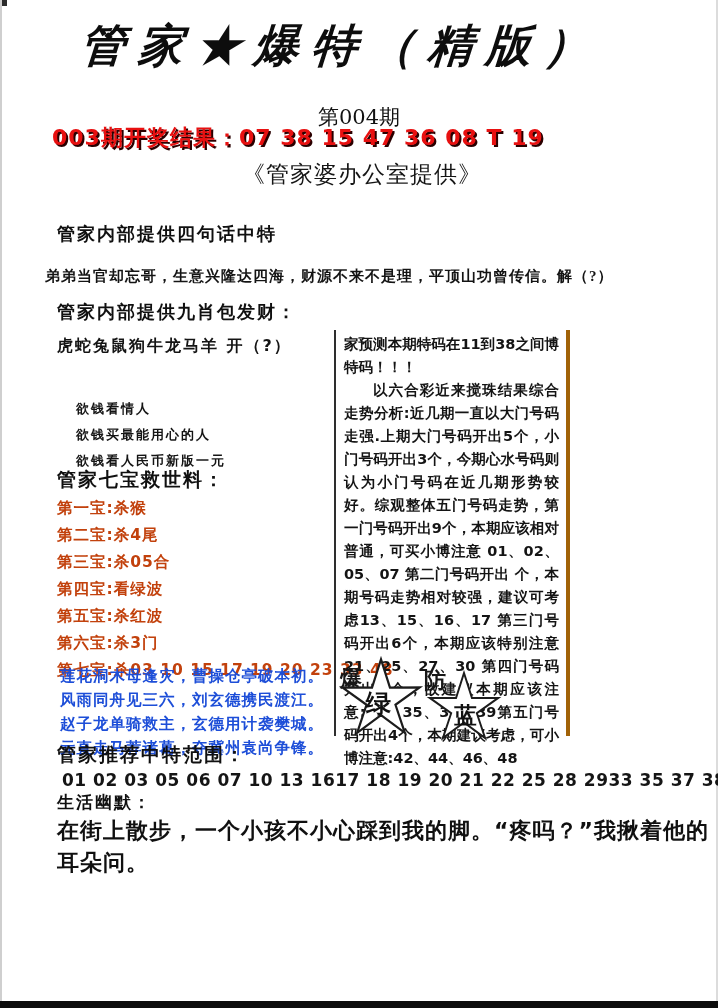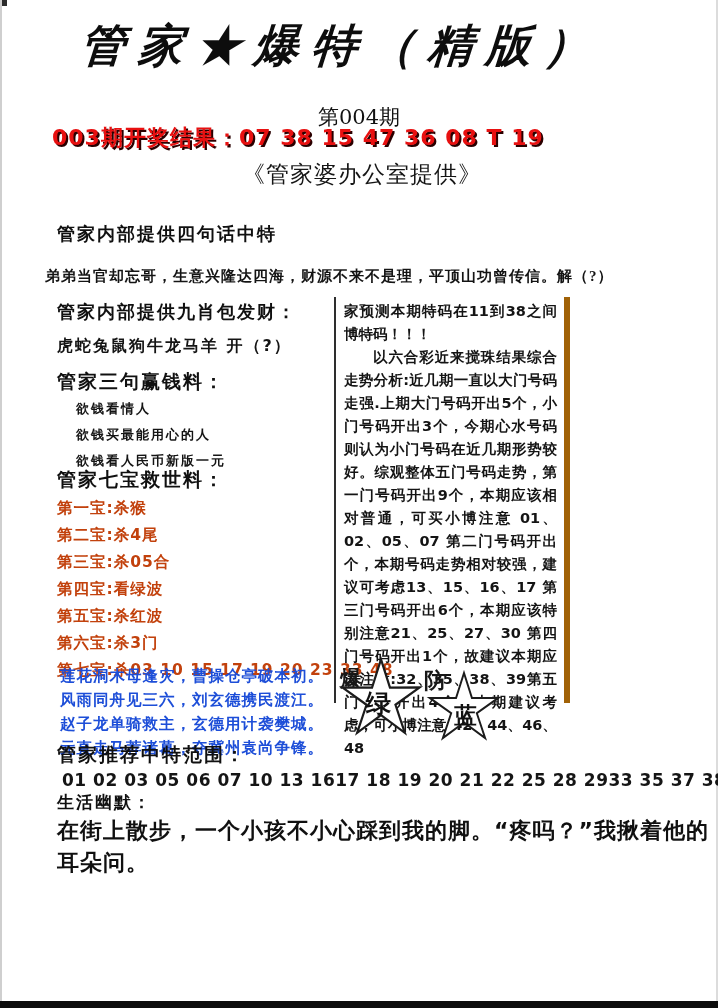--- a/index.html
+++ b/index.html
@@ -61,22 +61,22 @@
   .zodiac-line {
     position:absolute; left:57px; top:336px;
     font-size:16px; font-weight:600; letter-spacing:2px; color:#141414;
   }
 
   .money-list { position:absolute; left:76px; top:396px; font-size:13px; font-weight:600; letter-spacing:2px; line-height:26px; color:#141414; }
   .treasure-list { position:absolute; left:57px; top:495px; font-size:15.5px; font-weight:600; letter-spacing:1px; line-height:27px; color:#c2410c; }
   .poem-list { position:absolute; left:60px; top:664px; font-size:15.5px; font-weight:600; letter-spacing:1px; line-height:24px; color:#1d4ed8; }
 
   .forecast-box {
-    position:absolute; left:334px; top:297px; width:236px; height:406px;
-    border-left:2px solid #2e2e2e; border-right:6px solid #a16207;
+    position:absolute; left:334px; top:330px; width:236px; height:406px;
+    border-left:2px solid #2e2e2e; border-right:4px solid #a16207;
     padding:3px 7px 0 8px;
   }
   .forecast-box p {
     font-size:14.5px; line-height:23px; font-weight:600; color:#141414;
     text-align:justify;
   }
   .forecast-box p.indent { text-indent:2em; }
 
   .star-group { position:absolute; left:334px; top:652px; width:240px; height:100px; }
   .star-label { position:absolute; font-size:22px; font-weight:bold; color:#181818; }
@@ -113,21 +113,20 @@
   <div class="issue">第004期</div>
   <div class="last-result">003期开奖结果：07 38 15 47 36 08 T 19</div>
   <div class="provider">《管家婆办公室提供》</div>
 
   <div class="h-bold h1">管家内部提供四句话中特</div>
   <div class="sentence-line">弟弟当官却忘哥，生意兴隆达四海，财源不来不是理，平顶山功曾传信。解（?）</div>
 
   <div class="h-bold h2">管家内部提供九肖包发财：</div>
   <div class="zodiac-line">虎蛇兔鼠狗牛龙马羊 开（?）</div>
 
-  <div class="h-bold h3">管家三句赢钱料：</div>
   <div class="money-list">
     <div>欲钱看情人</div>
     <div>欲钱买最能用心的人</div>
     <div>欲钱看人民币新版一元</div>
   </div>
 
   <div class="h-bold h4">管家七宝救世料：</div>
   <div class="treasure-list">
     <div>第一宝:杀猴</div>
     <div>第二宝:杀4尾</div>

